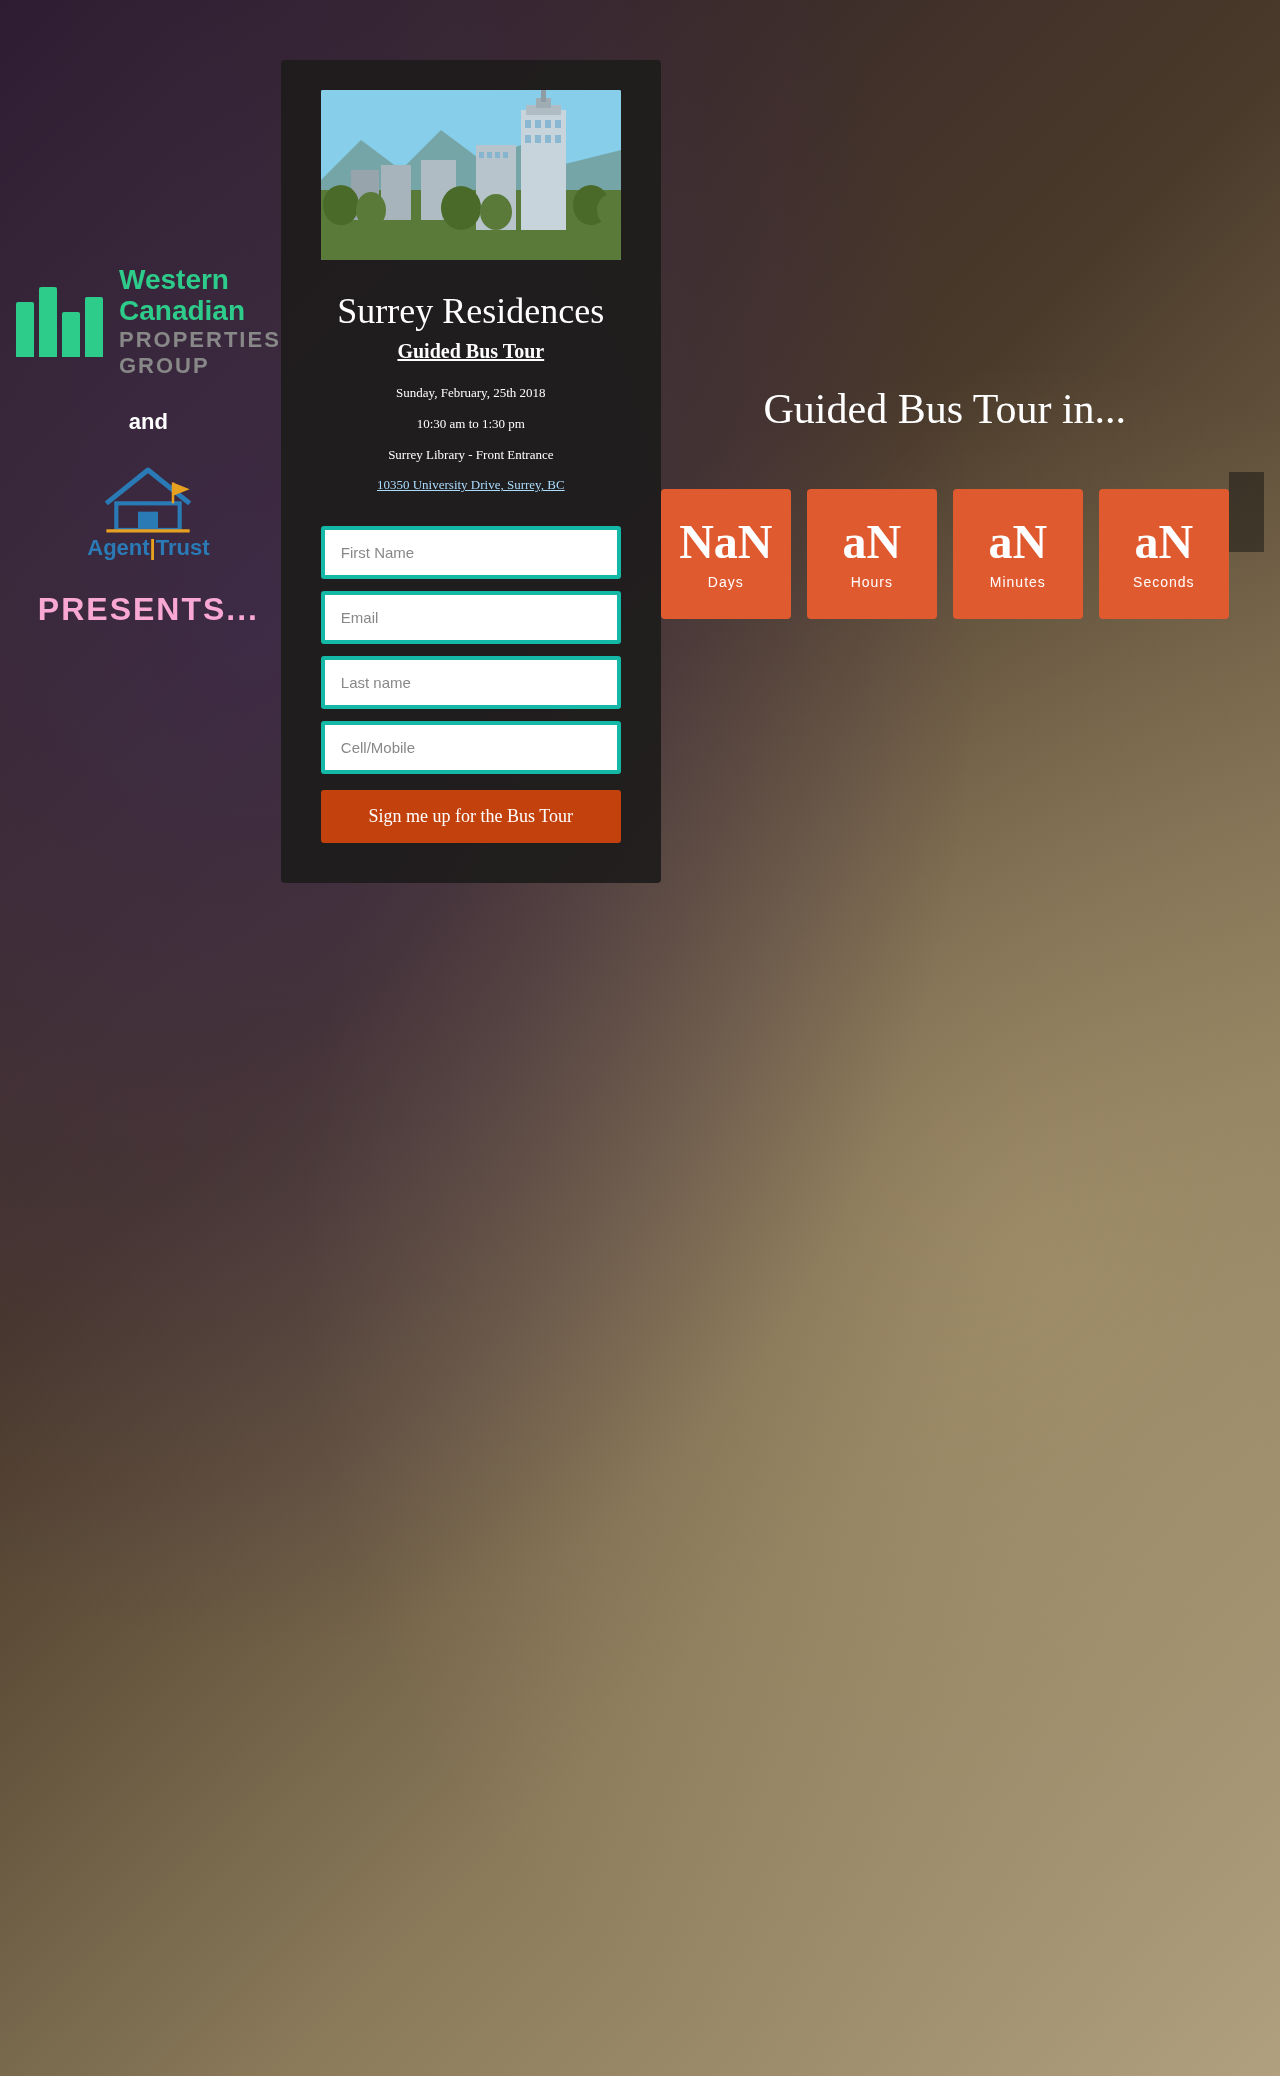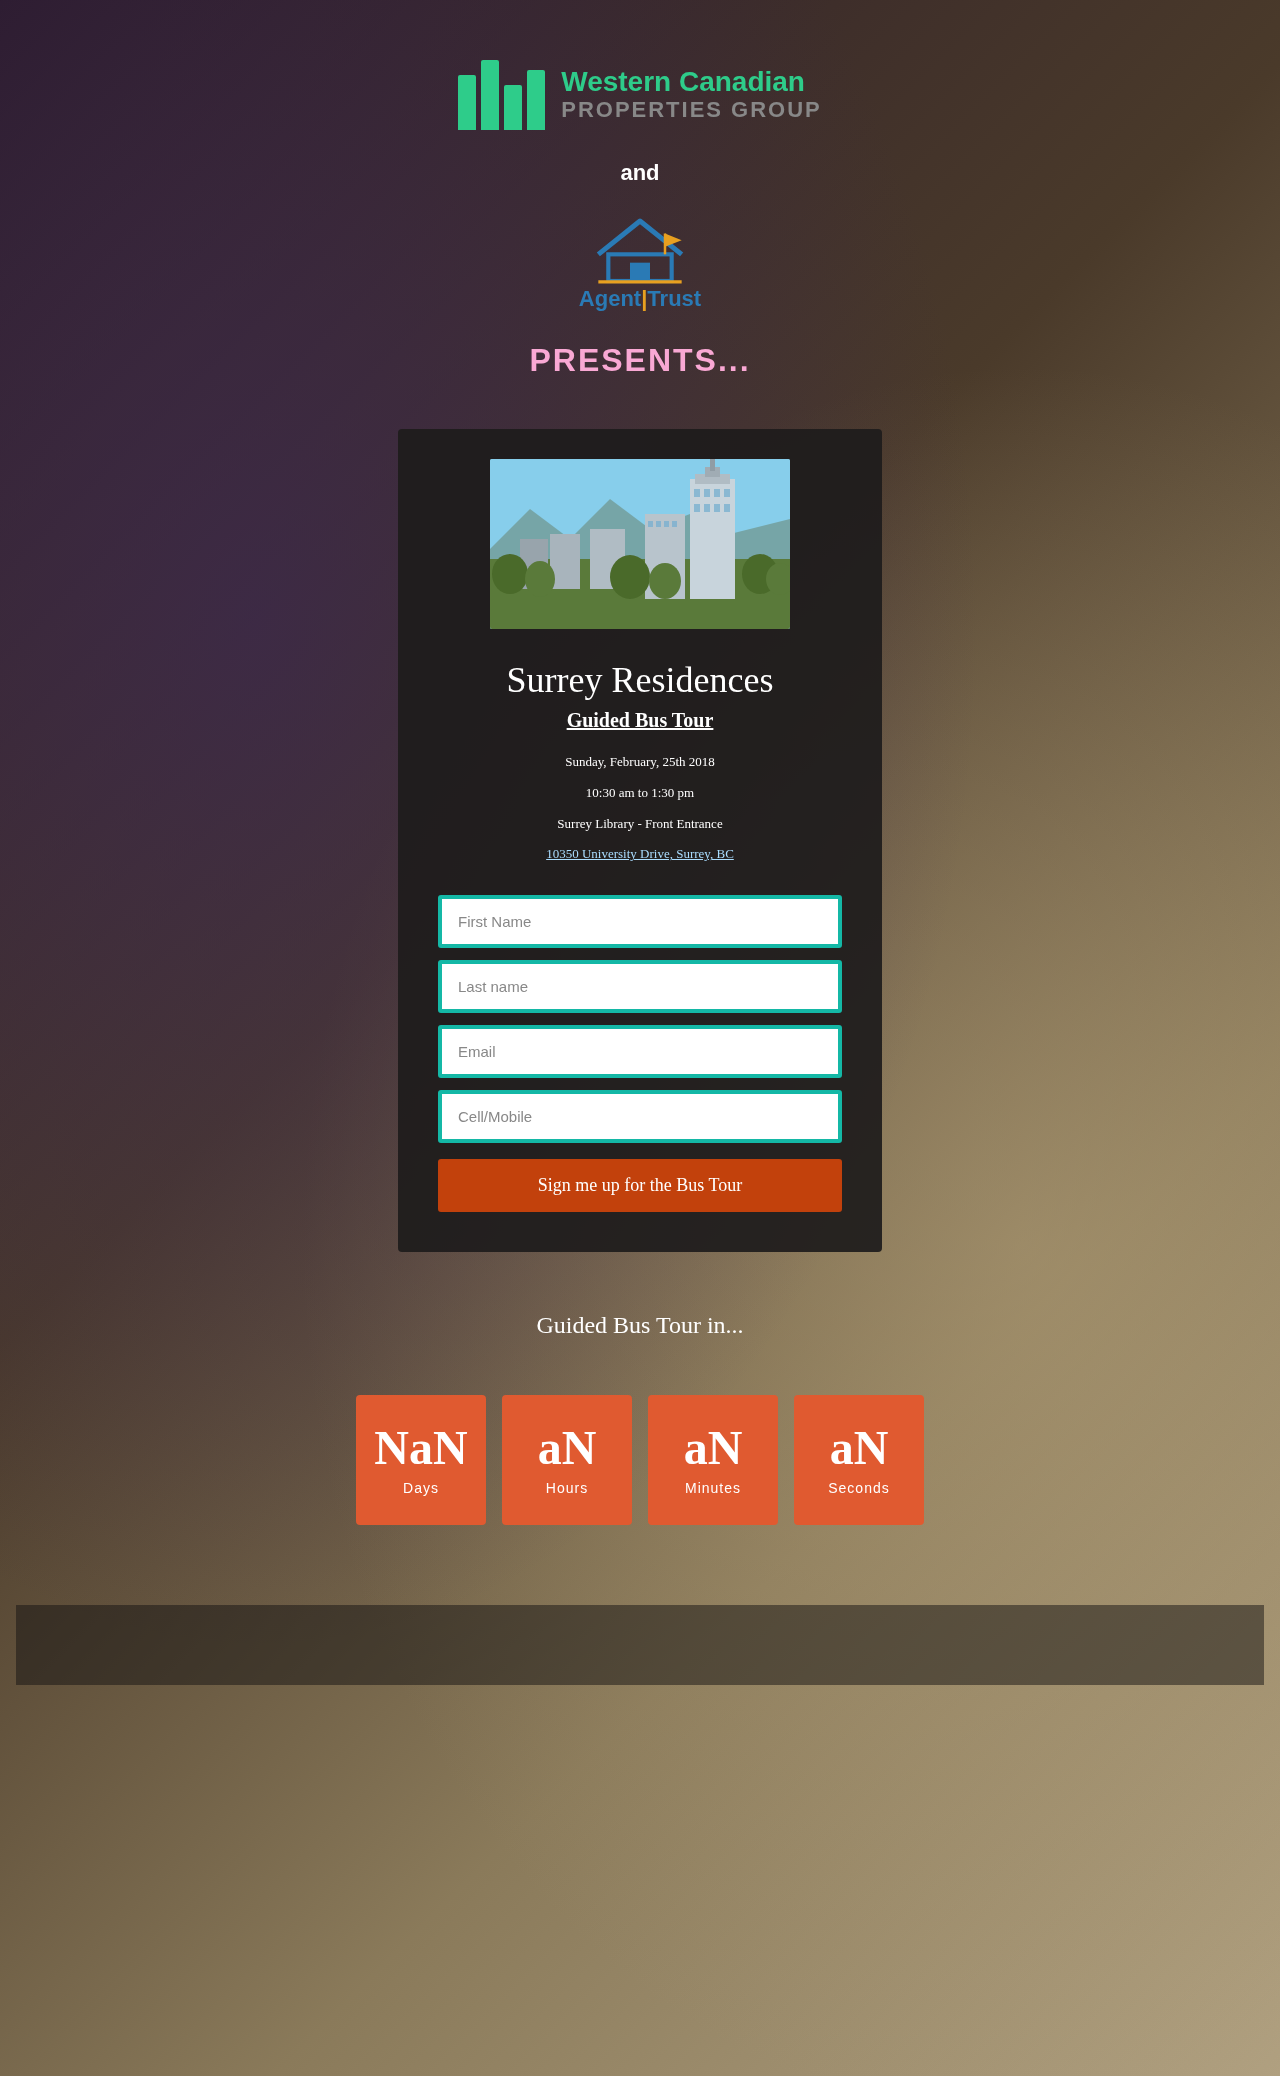--- a/index.html
+++ b/index.html
@@ -20,21 +20,21 @@
         radial-gradient(ellipse at 20% 30%, rgba(60,40,80,0.7) 0%, transparent 50%),
         radial-gradient(ellipse at 80% 60%, rgba(180,160,120,0.5) 0%, transparent 50%),
         linear-gradient(135deg, #2a1a2a 0%, #4a3a2a 40%, #8a7a5a 70%, #b0a080 100%);
       z-index: 0;
     }
 
     .page-content {
       position: relative;
       z-index: 1;
       display: flex;
-      flex-direction: column;
+      flex-direction: row;
       align-items: center;
       padding: 60px 16px 80px;
     }
 
     
     .header-section {
       display: flex;
       flex-direction: column;
       align-items: center;
       margin-bottom: 20px;
@@ -210,21 +210,21 @@
     .countdown-section {
       display: flex;
       flex-direction: column;
       align-items: center;
       margin-top: 60px;
       width: 100%;
     }
 
     .countdown-title {
       color: #ffffff;
-      font-size: 24px;
+      font-size: 42px;
       font-family: Georgia, serif;
       margin-bottom: 56px;
       text-align: center;
     }
 
     .countdown-boxes {
       display: flex;
       gap: 16px;
       justify-content: center;
     }
@@ -358,22 +358,22 @@
     <div class="event-subtitle">Guided Bus Tour</div>
     <div class="event-detail">Sunday, February, 25th 2018</div>
     <div class="event-detail">10:30 am to 1:30 pm</div>
     <div class="event-detail">Surrey Library - Front Entrance</div>
     <div class="event-detail">
       <span style="text-decoration:underline; color:#aaddff;">10350 University Drive, Surrey, BC</span>
     </div>
 
     <div class="form-section">
       <input type="text" class="form-input" placeholder="First Name" style="">
+      <input type="email" class="form-input" placeholder="Email" style="">
       <input type="text" class="form-input" placeholder="Last name" style="">
-      <input type="email" class="form-input" placeholder="Email" style="">
       <input type="tel" class="form-input" placeholder="Cell/Mobile" style="">
       <button class="submit-btn">Sign me up for the Bus Tour</button>
     </div>
   </div>
 
   <div class="countdown-section">
     <div class="countdown-title">Guided Bus Tour in...</div>
     <div class="countdown-boxes">
       <div class="countdown-box">
         <span class="countdown-value">NaN</span>

